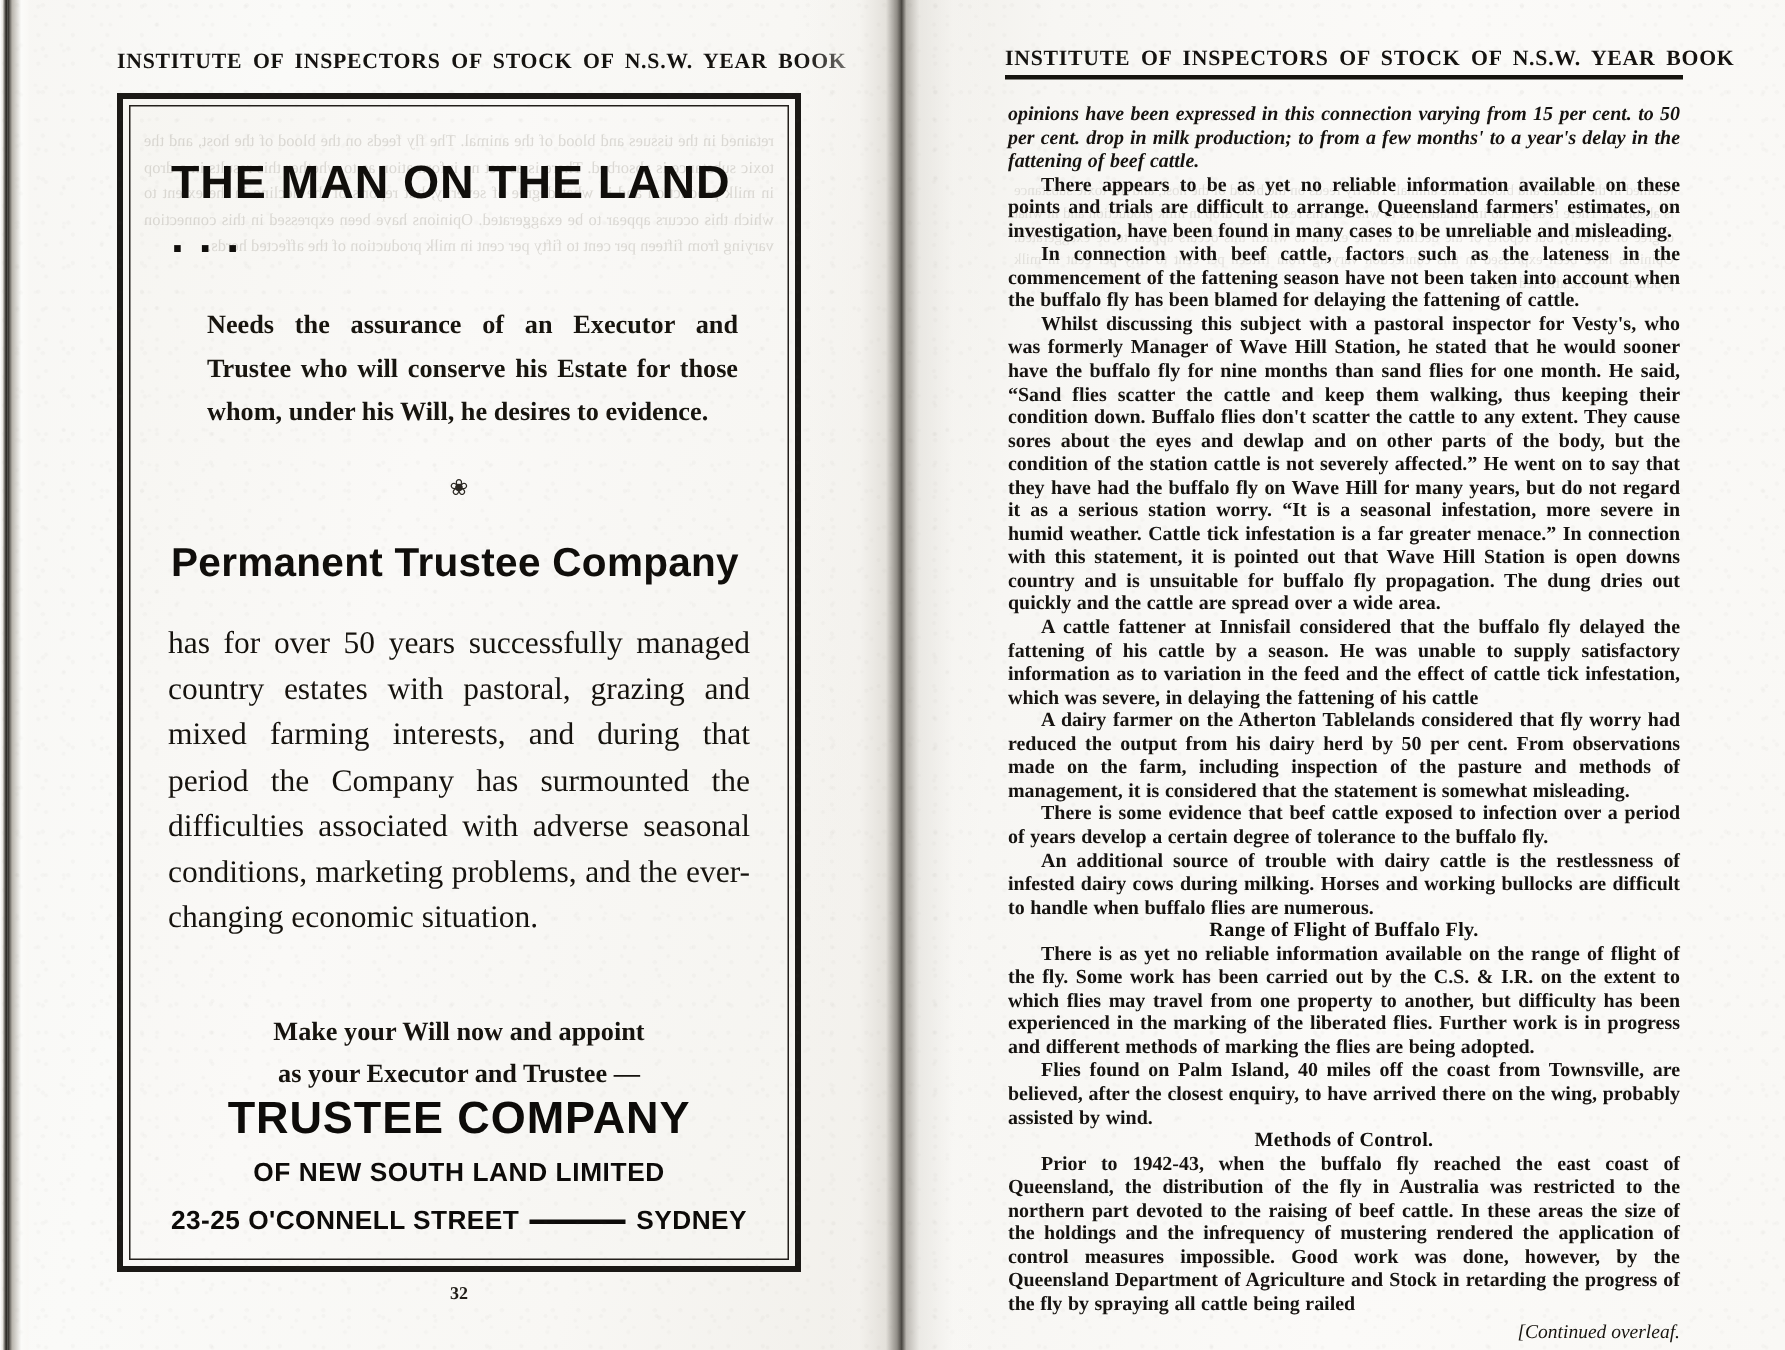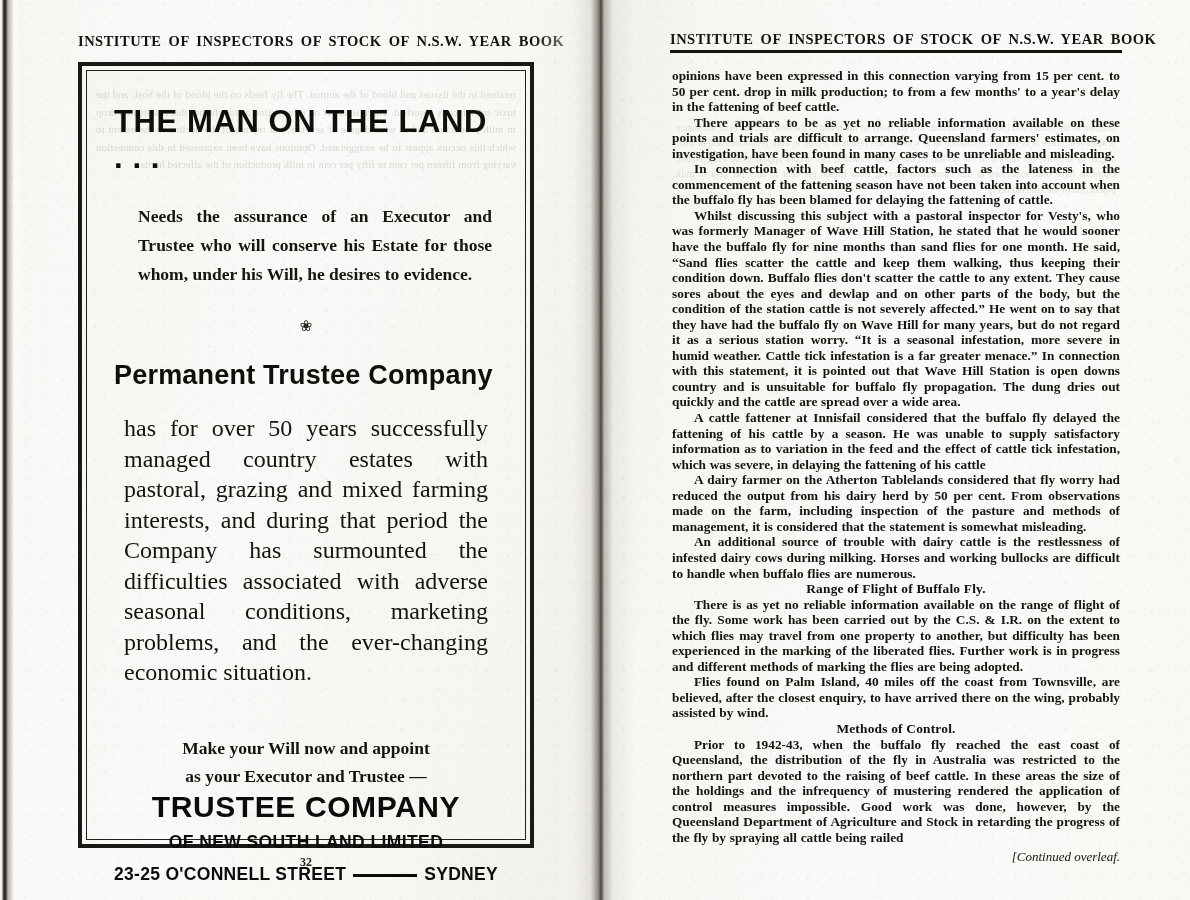--- a/index.html
+++ b/index.html
@@ -133,26 +133,26 @@
     font-family: "Liberation Sans", sans-serif;
     font-weight: bold;
     font-size: 27px;
     letter-spacing: .2px;
     color: #100e0b;
     text-align: left;
     margin: 0 0 22px 2px;
   }
   .ad-para {
     font-family: "Liberation Serif", serif;
-    font-size: 24px;
+    font-size: 21px;
     line-height: 30.5px;
     color: #16130e;
     text-align: justify;
     text-align-last: left;
-    margin: 0 12px;
+    margin: 0 0;
   }
   .ad-make {
     font-family: "Liberation Serif", serif;
     font-weight: bold;
     font-size: 17.5px;
     line-height: 28px;
     color: #16130e;
     margin: 46px 0 0 0;
   }
   .ad-bigname {
@@ -254,21 +254,21 @@
     font-size: 13.3px;
     line-height: 15.55px;
     color: #161310;
     text-align: justify;
     text-align-last: left;
     margin: 0;
     text-indent: 22px;
     word-spacing: .4px;
     font-weight: 600;
   }
-  .body-p.noindent { text-indent: 0; }
+  .body-p.noindent { text-indent: 0; font-style: italic; }
   .sec-head {
     font-family: "Liberation Serif", serif;
     font-weight: bold;
     font-size: 13.4px;
     line-height: 15.55px;
     color: #110f0c;
     text-align: center;
     margin: 0;
     letter-spacing: .2px;
   }
@@ -352,20 +352,21 @@
   <div class="ghost" id="ghost-right">retained in the tissues and blood of the animal. The fly feeds on the blood of the host, and the toxic substance is absorbed. There is as yet no information as to whether this results in a drop in milk production and in what degree of severity, but reports of the decline in the extent to which this occurs appear to be exaggerated. Opinions have been expressed in this connection varying from fifteen per cent to fifty per cent in milk production of the affected herds.</div>
 
   <div id="text-column">
     <div id="paras-1">
         <div class="body-p noindent">opinions have been expressed in this connection varying from 15 per cent. to 50 per cent. drop in milk production; to from a few months' to a year's delay in the fattening of beef cattle.</div>
         <div class="body-p">There appears to be as yet no reliable information available on these points and trials are difficult to arrange.  Queensland farmers' estimates, on investigation, have been found in many cases to be unreliable and misleading.</div>
         <div class="body-p">In connection with beef cattle, factors such as the lateness in the commencement of the fattening season have not been taken into account when the buffalo fly has been blamed for delaying the fattening of cattle.</div>
         <div class="body-p">Whilst discussing this subject with a pastoral inspector for Vesty's, who was formerly Manager of Wave Hill Station, he stated that he would sooner have the buffalo fly for nine months than sand flies for one month.  He said, “Sand flies scatter the cattle and keep them walking, thus keeping their condition down.  Buffalo flies don't scatter the cattle to any extent.  They cause sores about the eyes and dewlap and on other parts of the body, but the condition of the station cattle is not severely affected.”  He went on to say that they have had the buffalo fly on Wave Hill for many years, but do not regard it as a serious station worry.  “It is a seasonal infestation, more severe in humid weather.  Cattle tick infestation is a far greater menace.”  In connection with this statement, it is pointed out that Wave Hill Station is open downs country and is unsuitable for buffalo fly propagation.  The dung dries out quickly and the cattle are spread over a wide area.</div>
         <div class="body-p">A cattle fattener at Innisfail considered that the buffalo fly delayed the fattening of his cattle by a season.  He was unable to supply satisfactory information as to variation in the feed and the effect of cattle tick infestation, which was severe, in delaying the fattening of his cattle</div>
         <div class="body-p">A dairy farmer on the Atherton Tablelands considered that fly worry had reduced the output from his dairy herd by 50 per cent. From observations made on the farm, including inspection of the pasture and methods of management, it is considered that the statement is somewhat misleading.</div>
+        <div class="body-p">There is some evidence that beef cattle exposed to infection over a period of years develop a certain degree of tolerance to the buffalo fly.</div>
         <div class="body-p">An additional source of trouble with dairy cattle is the restlessness of infested dairy cows during milking.  Horses and working bullocks are difficult to handle when buffalo flies are numerous.</div>
       </div>
     <div class="sec-head">Range of Flight of Buffalo Fly.</div>
     <div id="paras-2">
         <div class="body-p">There is as yet no reliable information available on the range of flight of the fly.  Some work has been carried out by the C.S. &amp; I.R. on the extent to which flies may travel from one property to another, but difficulty has been experienced in the marking of the liberated flies.  Further work is in progress and different methods of marking the flies are being adopted.</div>
         <div class="body-p">Flies found on Palm Island, 40 miles off the coast from Townsville, are believed, after the closest enquiry, to have arrived there on the wing, probably assisted by wind.</div>
       </div>
     <div class="sec-head">Methods of Control.</div>
     <div id="paras-3">
         <div class="body-p">Prior to 1942-43, when the buffalo fly reached the east coast of Queensland, the distribution of the fly in Australia was restricted to the northern part devoted to the raising of beef cattle.  In these areas the size of the holdings and the infrequency of mustering rendered the application of control measures impossible.  Good work was done, however, by the Queensland Department of Agriculture and Stock in retarding the progress of the fly by spraying all cattle being railed</div>

